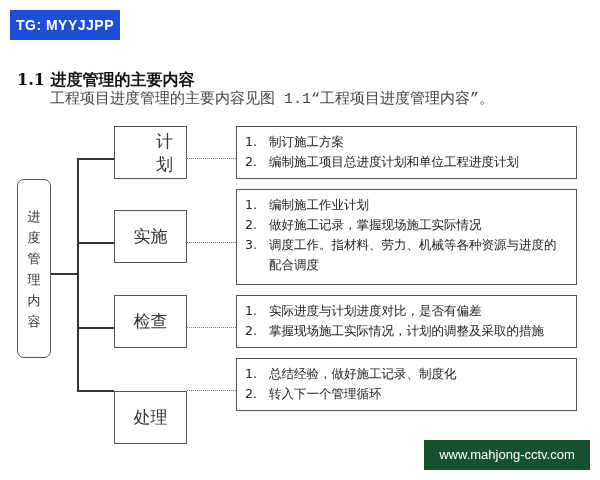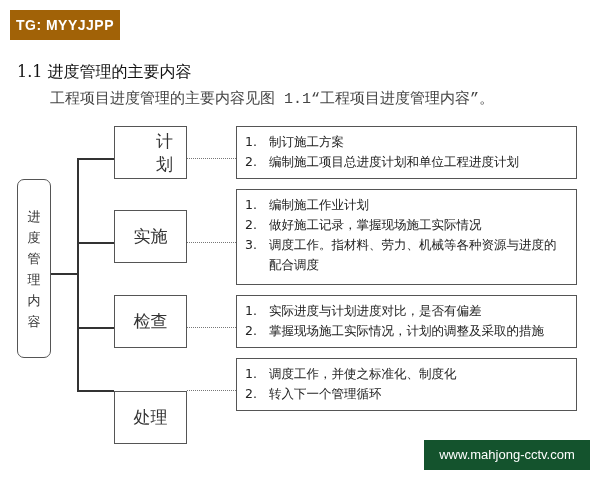--- a/index.html
+++ b/index.html
@@ -4,28 +4,28 @@
 <style>
   html, body { margin: 0; padding: 0; }
   body {
     width: 600px; height: 480px; position: relative; overflow: hidden;
     background: #ffffff;
     font-family: "DejaVu Sans", "Liberation Sans", sans-serif;
     color: #333333;
   }
   .badge {
     position: absolute; left: 10px; top: 10px; width: 110px; height: 30px;
-    background: #a16207; color: #ffffff;
+    background: #1d4ed8; color: #ffffff;
     font-family: "Liberation Sans", sans-serif; font-size: 14px; font-weight: bold;
     line-height: 30px; text-align: center; letter-spacing: 0.5px;
   }
   .heading {
-    position: absolute; left: 17px; top: 62px;
+    position: absolute; left: 17px; top: 70px;
     font-family: "DejaVu Serif", "Liberation Serif", serif;
-    font-size: 16px; font-weight: normal; color: #111111; white-space: nowrap;
+    font-size: 16px; font-weight: bold; color: #111111; white-space: nowrap;
   }
   .subtext {
     position: absolute; left: 50px; top: 89px;
     font-family: Liberation Mono, monospace;
     font-size: 15px; color: #444444; white-space: nowrap;
   }
   .root-box {
     position: absolute; left: 17px; top: 179px; width: 34px; height: 179px;
     border: 1.5px solid #555555; border-radius: 7px; box-sizing: border-box;
     display: flex; flex-direction: column; align-items: center; justify-content: center;
@@ -128,21 +128,21 @@
     </div>
     <div class="detail-item">
       <span class="detail-num">2.</span>
       <span class="detail-text">掌握现场施工实际情况，计划的调整及采取的措施</span>
     </div>
   </div>
 
   <div class="detail-box" style="top:358px; height:53px;">
     <div class="detail-item">
       <span class="detail-num">1.</span>
-      <span class="detail-text">调度工作，并使之标准化、制度化</span>
+      <span class="detail-text">总结经验，做好施工记录、制度化</span>
     </div>
     <div class="detail-item">
       <span class="detail-num">2.</span>
       <span class="detail-text">转入下一个管理循环</span>
     </div>
   </div>
 </div>
 
 <div class="watermark">www.mahjong-cctv.com</div>
 

